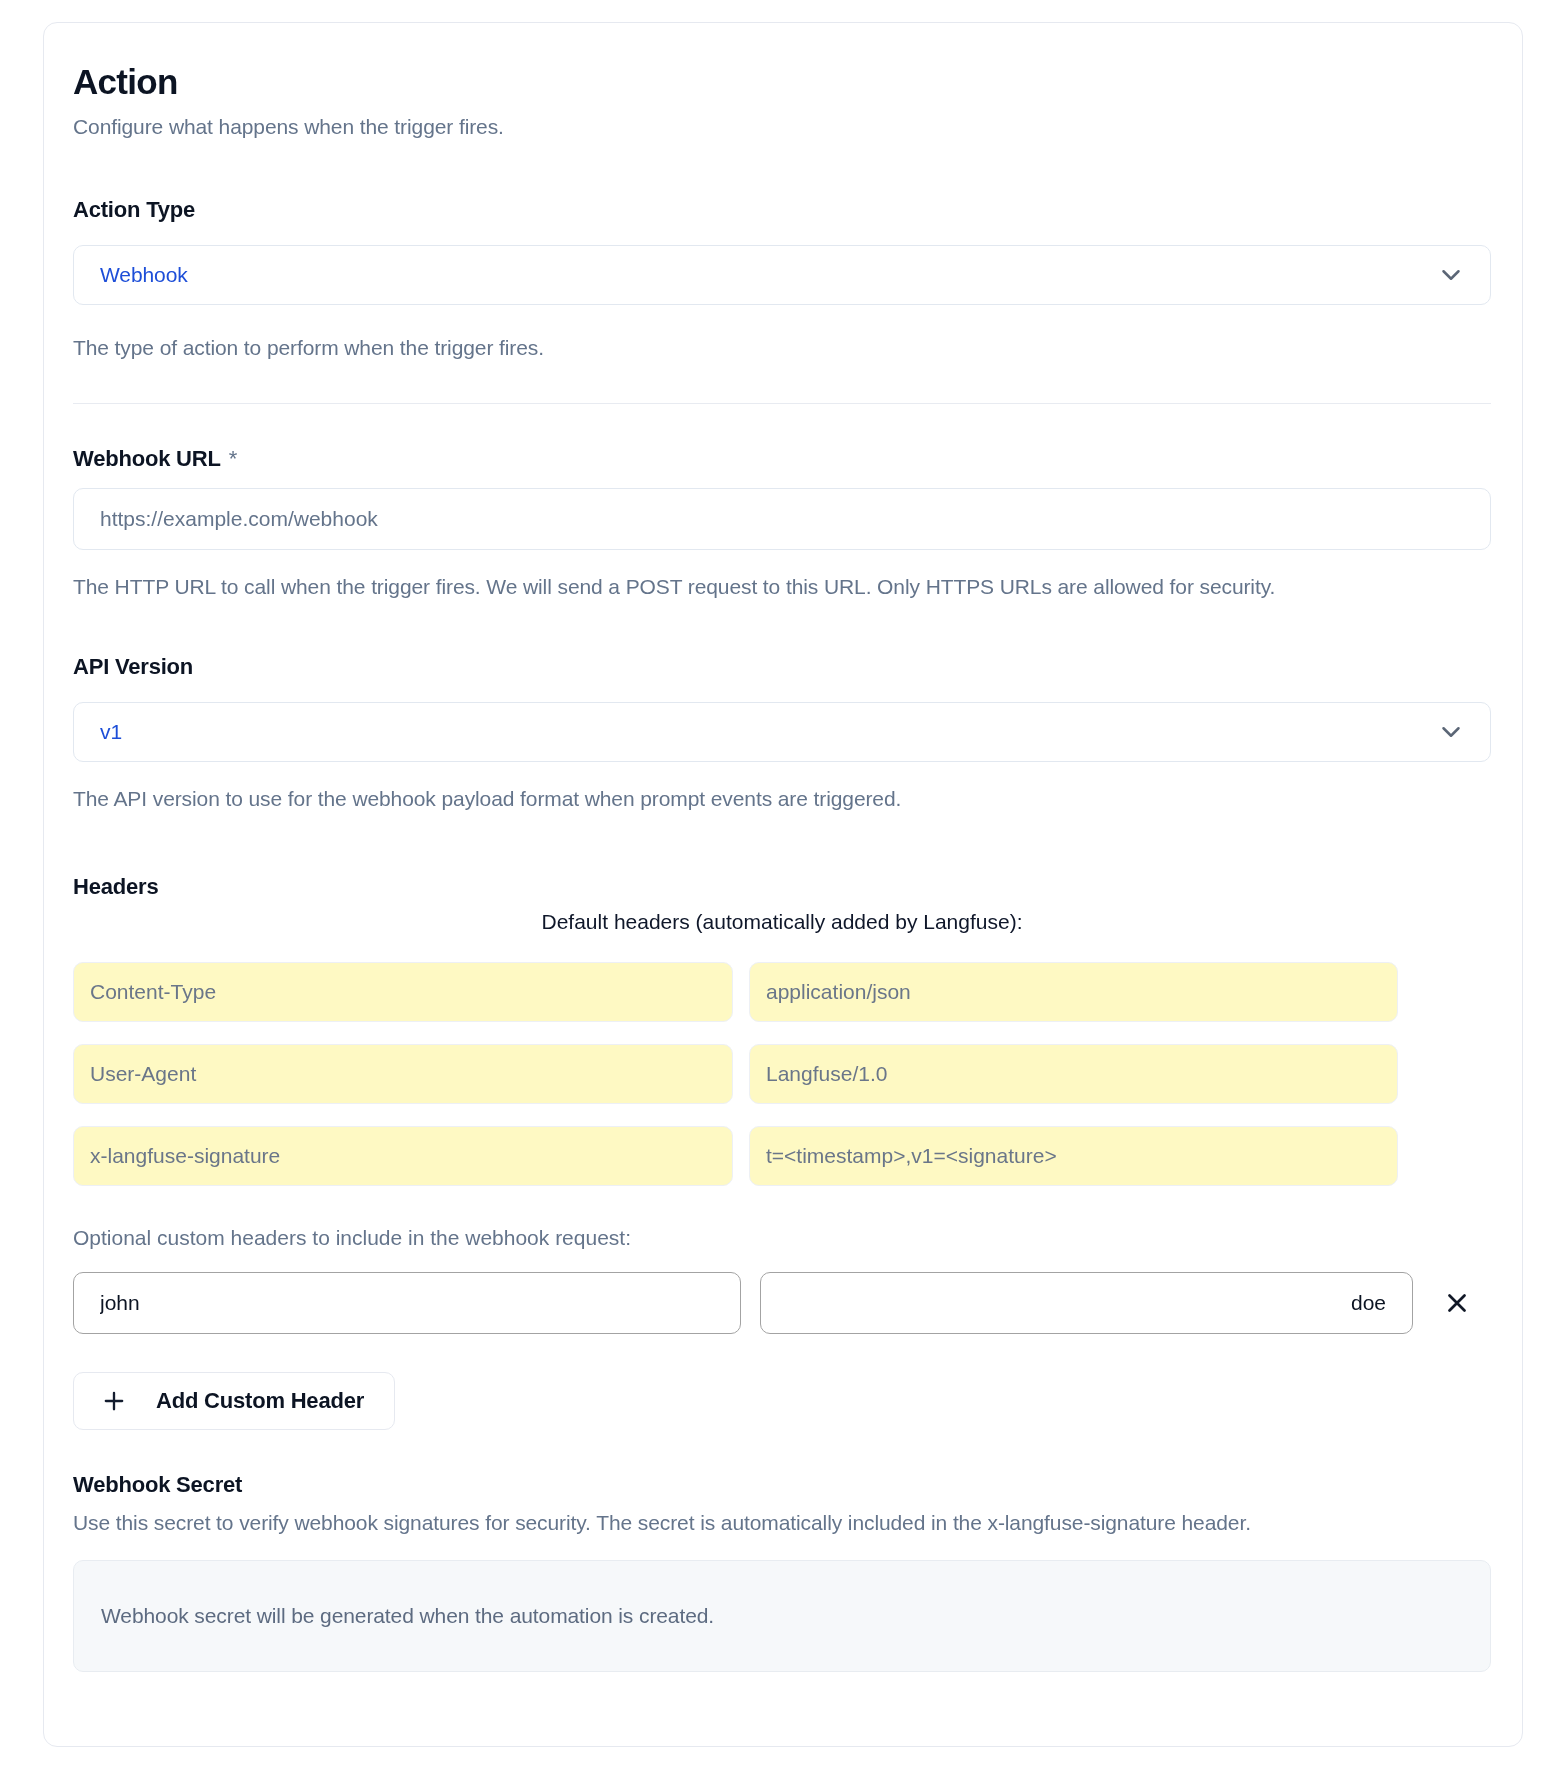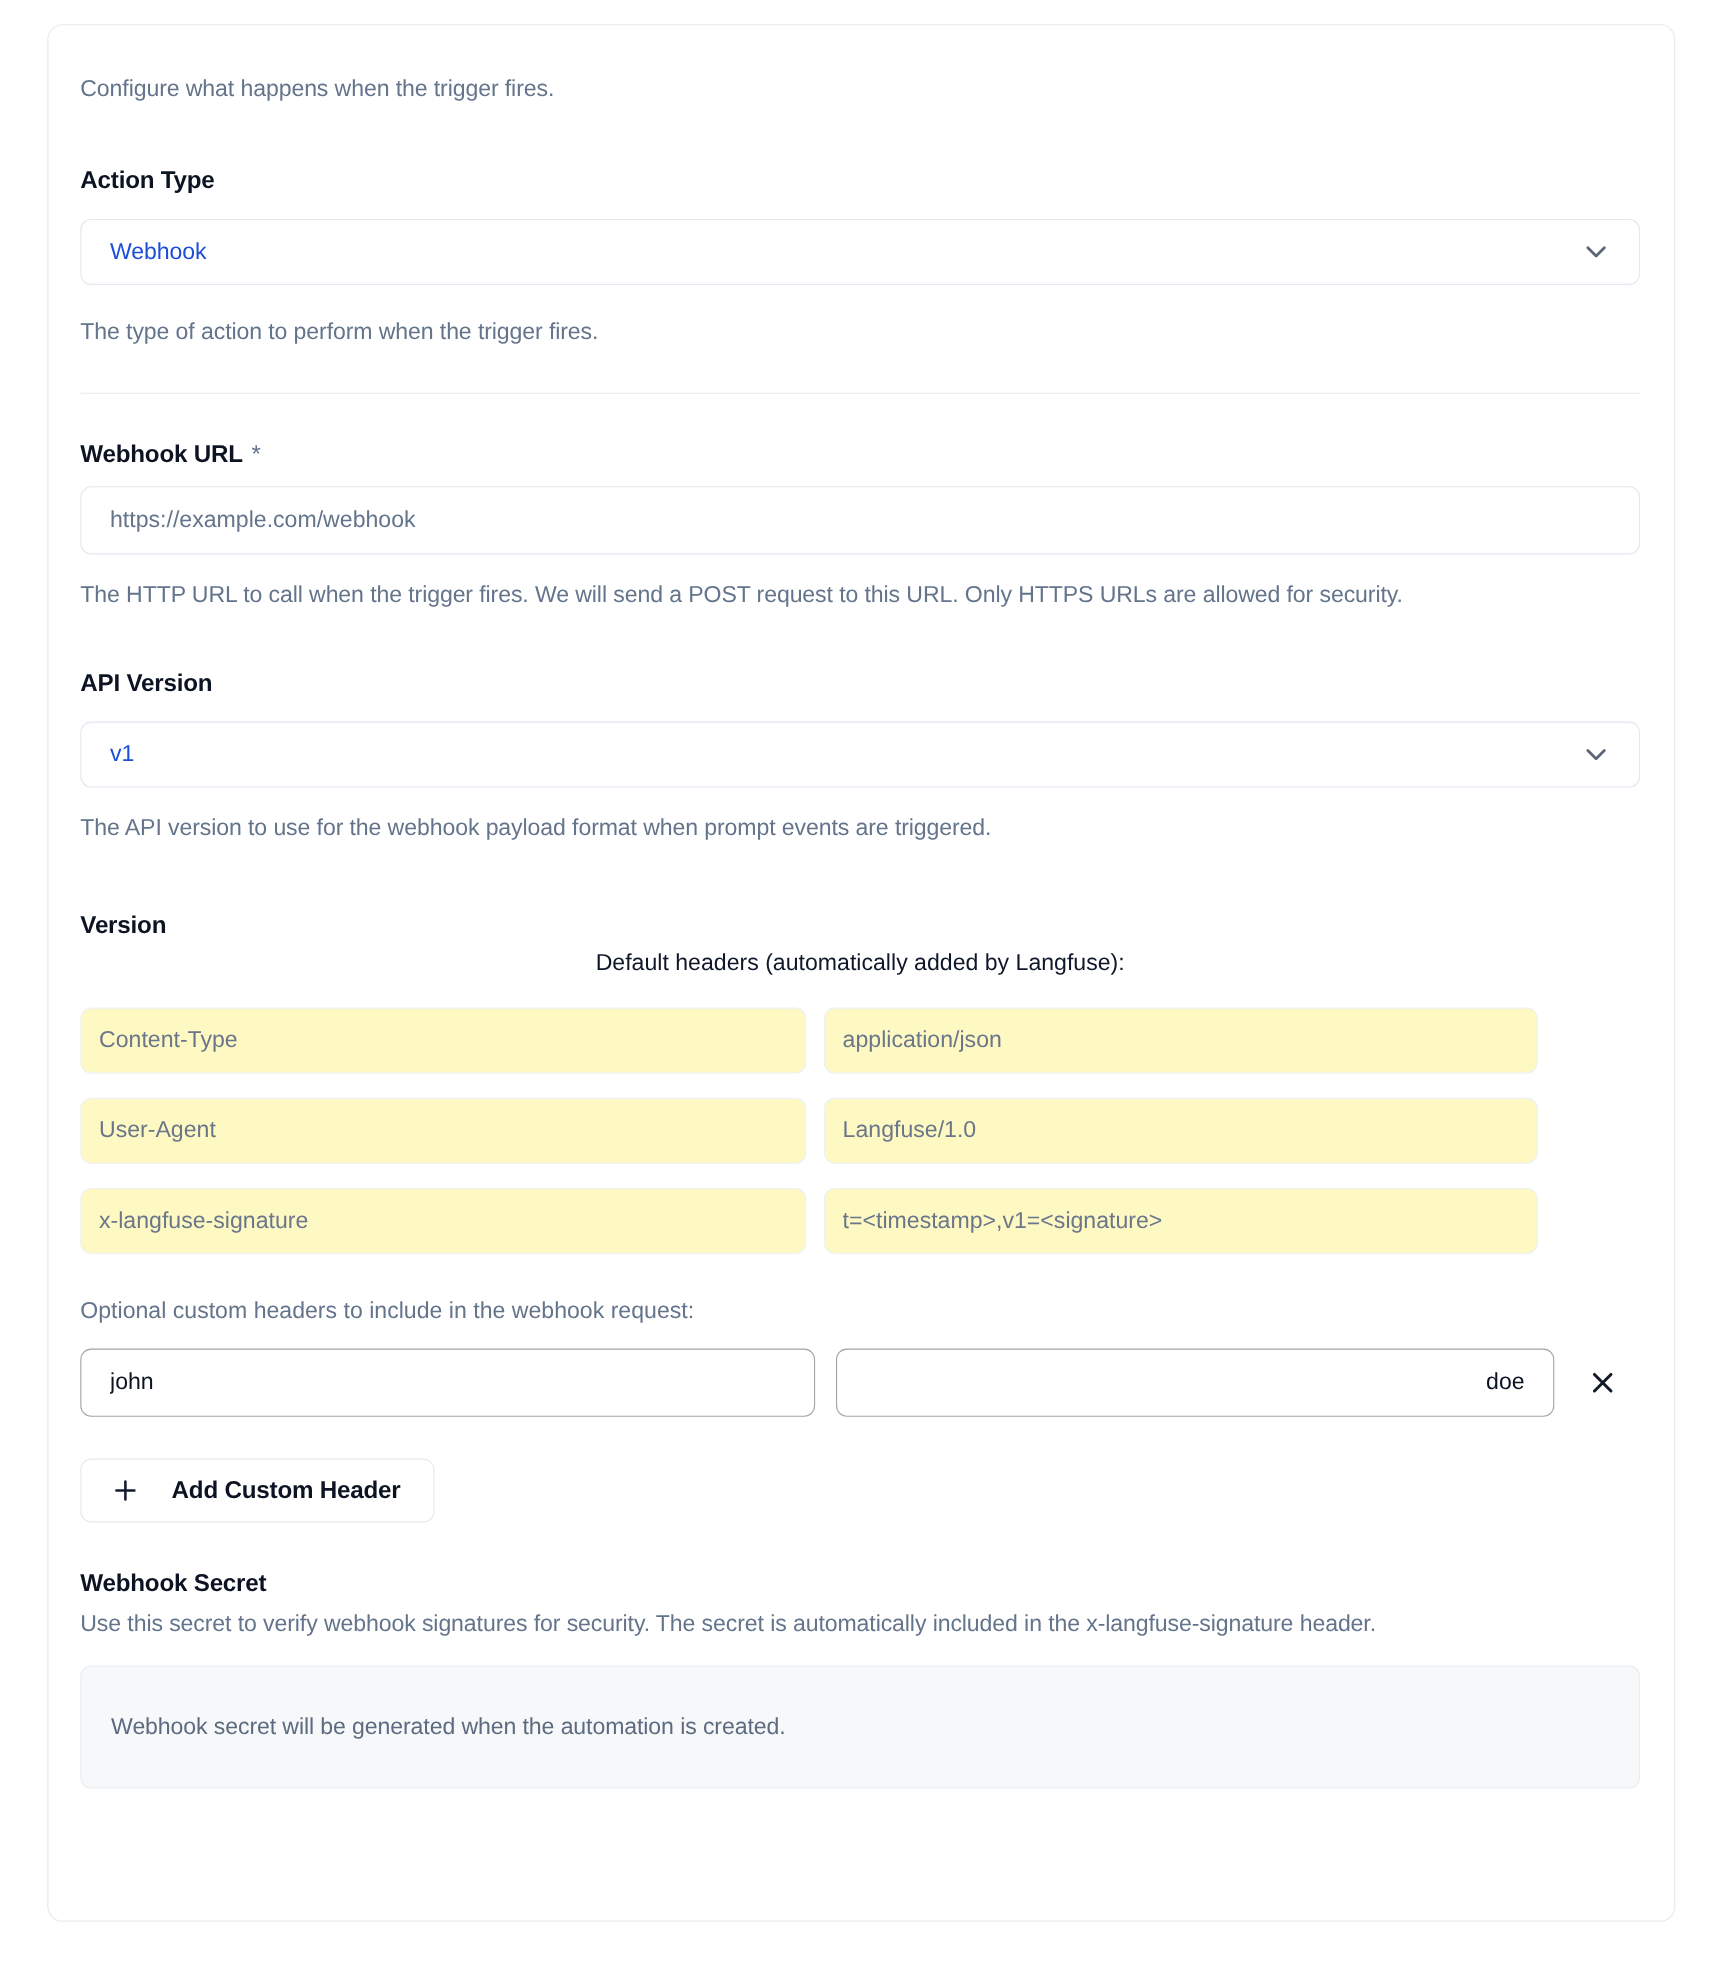--- a/index.html
+++ b/index.html
@@ -97,20 +97,21 @@
     display: flex; align-items: center; padding: 0 27px;
     font-size: 21px; color: #5d6b81; letter-spacing: -0.1px;
   }
   .icon { display: inline-flex; align-items: center; justify-content: center; }
 </style>
 </head>
 <body>
 
 <div class="card">
 
+  <h1 class="page-title">Action</h1>
   <p class="page-subtitle">Configure what happens when the trigger fires.</p>
 
   <div class="field-label">Action Type</div>
   <div class="select" role="combobox">
     <span class="select-value">Webhook</span>
     <span class="icon">
       <svg width="30" height="30" viewBox="0 0 24 24" fill="none" stroke="#5b6676" stroke-width="2" stroke-linecap="round" stroke-linejoin="round">
           <path d="M6 9l6 6 6-6"></path>
         </svg>
     </span>
@@ -129,21 +130,21 @@
   <div class="select" role="combobox">
     <span class="select-value">v1</span>
     <span class="icon">
       <svg width="30" height="30" viewBox="0 0 24 24" fill="none" stroke="#5b6676" stroke-width="2" stroke-linecap="round" stroke-linejoin="round">
           <path d="M6 9l6 6 6-6"></path>
         </svg>
     </span>
   </div>
   <div class="help help-api">The API version to use for the webhook payload format when prompt events are triggered.</div>
 
-  <div class="field-label label-headers">Version</div>
+  <div class="field-label label-headers">Headers</div>
   <div class="headers-caption">Default headers (automatically added by Langfuse):</div>
 
   <div class="default-rows">
     <div class="default-row">
       <input class="disabled-input" type="text" disabled="" value="Content-Type" style="">
       <input class="disabled-input" type="text" disabled="" value="application/json" style="">
     </div>
     <div class="default-row">
       <input class="disabled-input" type="text" disabled="" value="User-Agent" style="">
       <input class="disabled-input" type="text" disabled="" value="Langfuse/1.0" style="">

